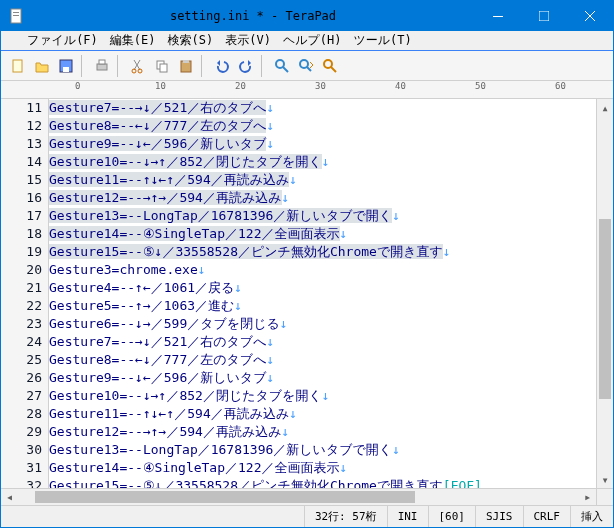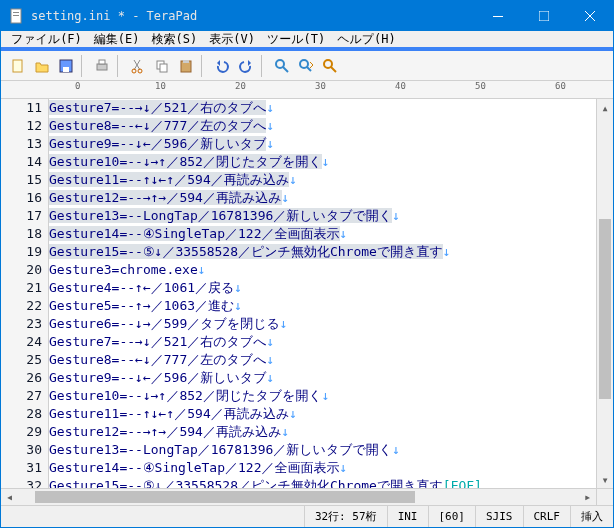--- a/index.html
+++ b/index.html
@@ -1,24 +1,24 @@
 <!DOCTYPE html>
 <html><head>
 <meta charset="utf-8">
 <style>
 * { margin: 0; padding: 0; box-sizing: border-box; }
 body { font-family: "MS Gothic", "Meiryo", monospace; font-size: 12px; background: #fff; overflow: hidden; }
 .window { width: 614px; height: 528px; border: 1px solid #0078d7; display: flex; flex-direction: column; background: #fff; }
-.titlebar { height: 30px; background: #0078d7; color: #e5e5e5; display: flex; align-items: center; padding: 0 0 0 8px; }
+.titlebar { height: 30px; background: #0078d7; color: #000000; display: flex; align-items: center; padding: 0 0 0 8px; text-align: center; }
 .title-icon { width: 16px; height: 16px; margin-right: 6px; }
 .title-text { flex: 1; font-size: 12px; }
 .win-btns { display: flex; height: 100%; }
 .win-btn { width: 46px; display: flex; align-items: center; justify-content: center; color: #fff; }
 .win-btn.close { width: 46px; }
-.menubar { height: 20px; background: #f0f0f0; display: flex; align-items: center; padding: 0 4px; border-bottom: 4px solid #3b82f6; }
+.menubar { height: 20px; background: #f0f0f0; display: flex; align-items: center; padding: 0 20px; border-bottom: 1px solid #3b82f6; }
 .menu-item { padding: 2px 6px; font-size: 12px; }
 .toolbar { height: 30px; background: #f5f5f5; display: flex; align-items: center; padding: 2px 6px; gap: 2px; border-bottom: 1px solid #d0d0d0; }
 .tb-btn { width: 22px; height: 22px; display: flex; align-items: center; justify-content: center; }
 .tb-sep { width: 6px; height: 22px; border-left: 1px solid #c0c0c0; margin: 0 2px; }
 .ruler { height: 18px; background: #f5f5f5; border-bottom: 1px solid #d0d0d0; position: relative; font-size: 9px; color: #666; padding-left: 74px; overflow: hidden; white-space: nowrap; }
 .ruler span { display: inline-block; width: 80px; }
 .editor-wrap { flex: 1; display: flex; position: relative; overflow: hidden; }
 .gutter { width: 48px; background: #f5f5f5; text-align: right; padding: 0 6px 0 0; color: #0f172a; font-size: 13px; line-height: 18px; border-right: 1px solid #d0d0d0; font-family: "MS Gothic", monospace; }
 .content { flex: 1; font-family: "MS Gothic", monospace; font-size: 13px; line-height: 18px; white-space: pre; overflow: hidden; position: relative; }
 .line { height: 18px; }
@@ -67,22 +67,22 @@
           </svg>
         </div>
     </div>
   </div>
 
   <div class="menubar">
     <span class="menu-item">ファイル(F)</span>
     <span class="menu-item">編集(E)</span>
     <span class="menu-item">検索(S)</span>
     <span class="menu-item">表示(V)</span>
+    <span class="menu-item">ヘルプ(H)</span>
     <span class="menu-item">ツール(T)</span>
-    <span class="menu-item">ヘルプ(H)</span>
   </div>
 
   <div class="toolbar">
     <div class="tb-btn">
         <svg width="16" height="16">
           <rect x="3" y="2" width="9" height="12" fill="#fffde0" stroke="#cc9933"></rect>
         </svg>
       </div>
     <div class="tb-btn">
         <svg width="16" height="16">

